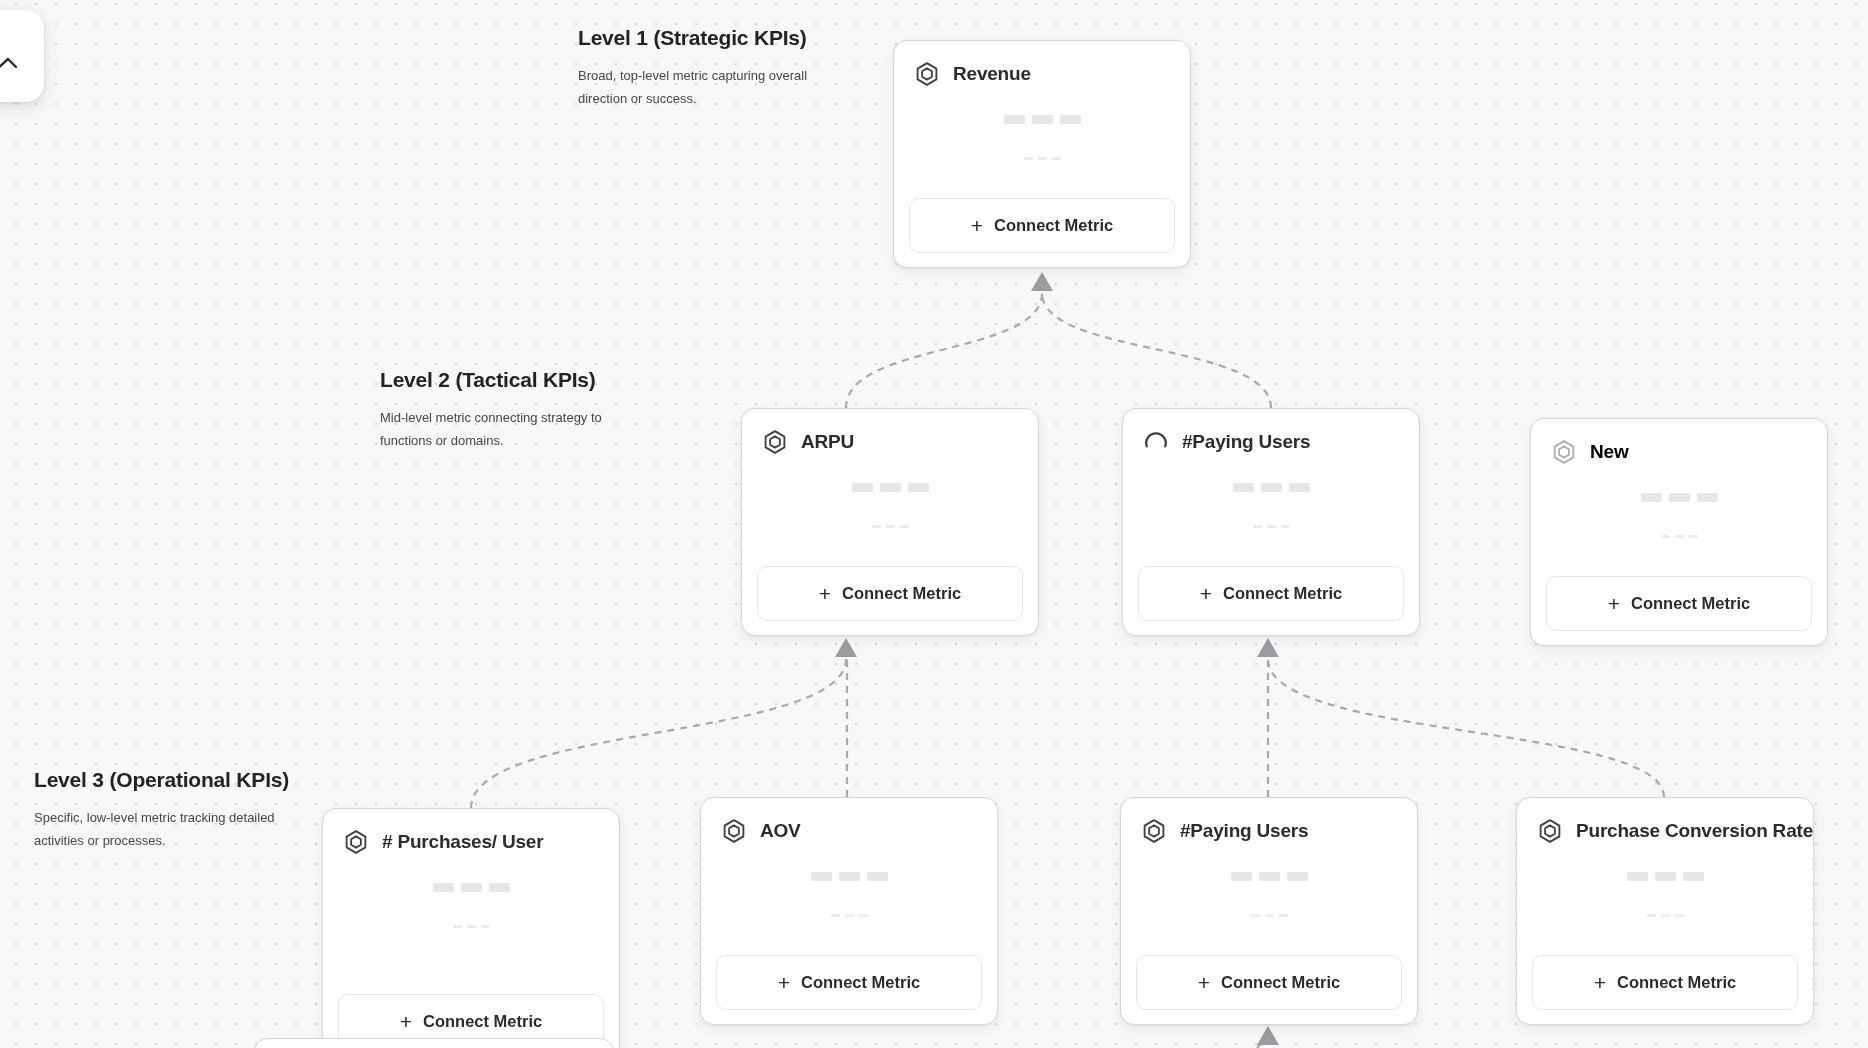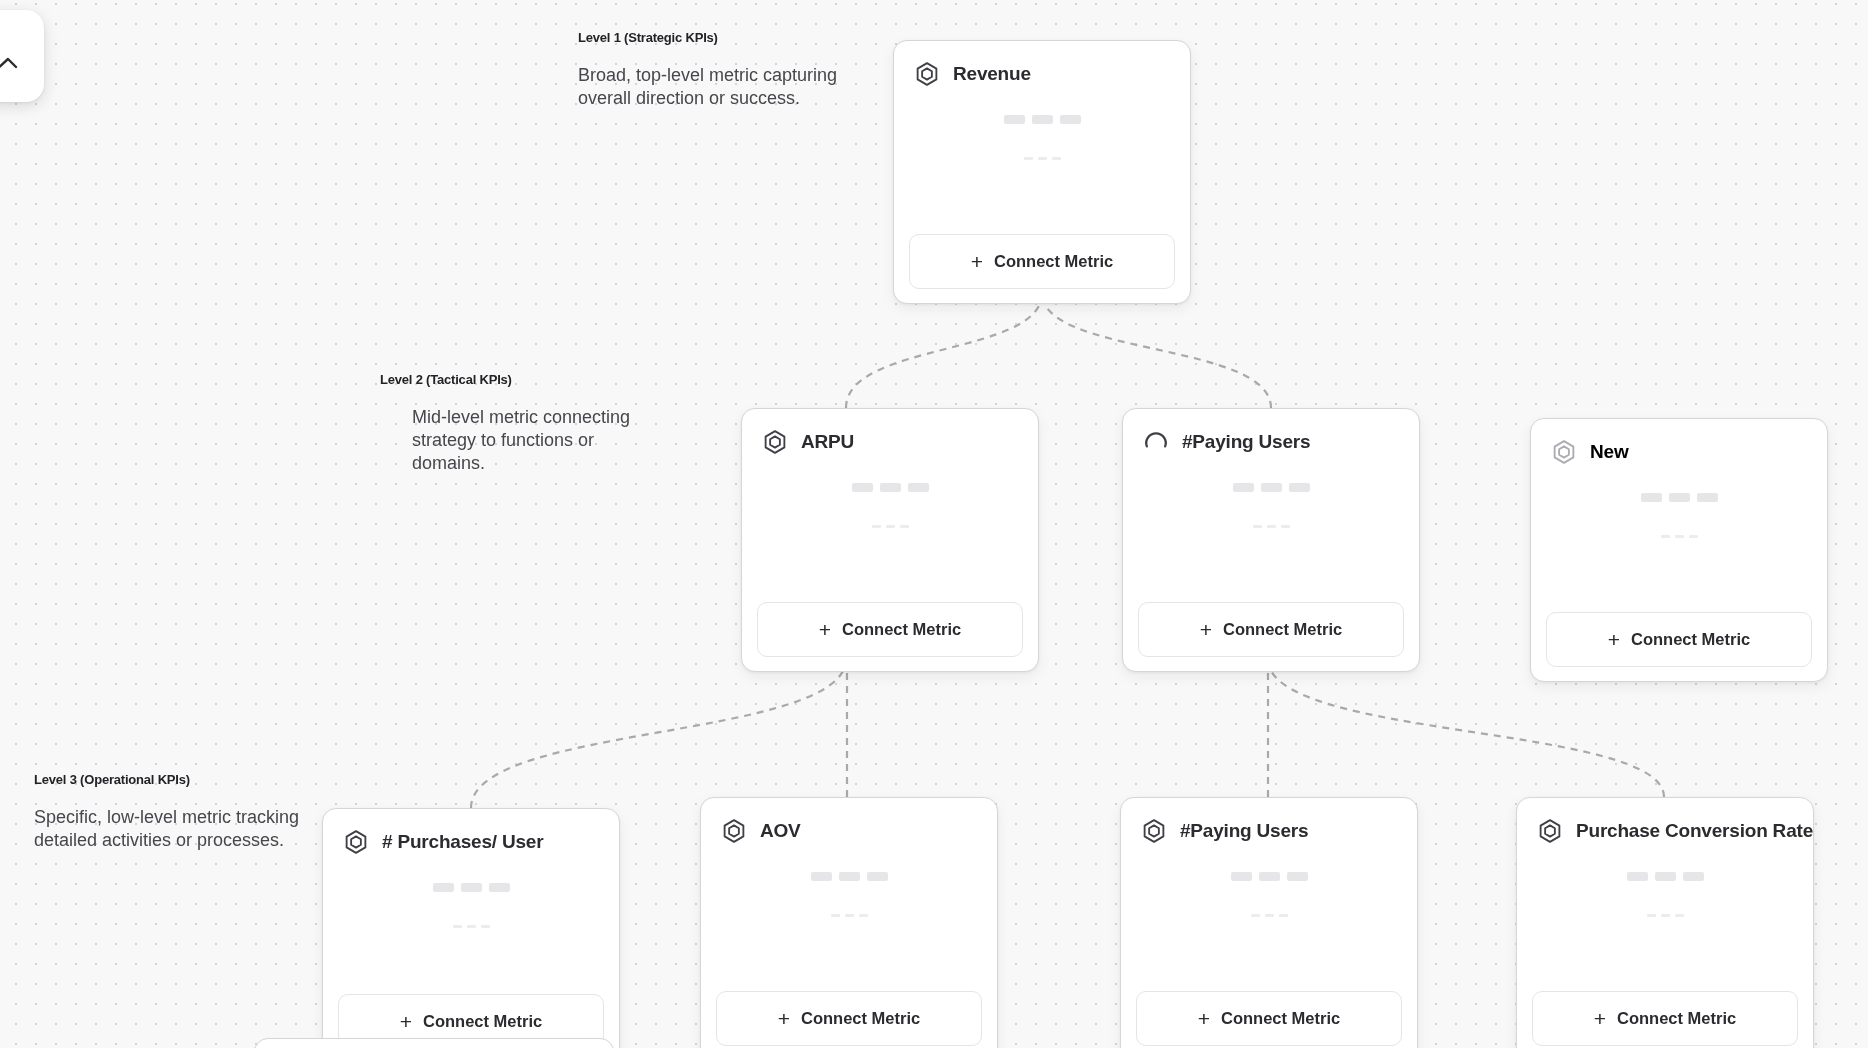--- a/index.html
+++ b/index.html
@@ -11,35 +11,35 @@
   .canvas{
     position:relative;width:1868px;height:1048px;
     background-color:#f8f8f8;
     background-image:radial-gradient(circle,#d4d4d8 1.4px,transparent 1.5px);
     background-size:20px 20px;
     background-position:6px 14px;
   }
   
   .level{position:absolute;}
   .level-title{
-    font-size:13px;font-weight:700;color:#232327;letter-spacing:-.2px;line-height:28px;
+    font-size:21px;font-weight:700;color:#232327;letter-spacing:-.2px;line-height:28px;
   }
   .level-desc{
-    margin-top:12px;font-size:18px;color:#46464c;line-height:23px;
+    margin-top:12px;font-size:13px;color:#46464c;line-height:23px;
   }
   .level-1{left:578px;top:24px;}  .level-1 .level-desc{width:262px;}
-  .level-2{left:380px;top:366px;} .level-2 .level-desc{width:252px;margin-left:32px;}
+  .level-2{left:380px;top:366px;} .level-2 .level-desc{width:252px;}
   .level-3{left:34px;top:766px;}  .level-3 .level-desc{width:290px;}
   
   svg.edges{position:absolute;left:0;top:0;z-index:1;}
   .edge{fill:none;stroke:#a8a8ad;stroke-width:2.2;stroke-dasharray:7 6;}
   .arrowhead{fill:#9b9ba1;}
   
   .card{
-    position:absolute;z-index:2;width:298px;height:264px;
+    position:absolute;z-index:2;width:298px;height:228px;
     background:#fff;border:1px solid #d6d6da;border-radius:14px;
     box-shadow:0 1px 3px rgba(0,0,0,.05),0 5px 14px rgba(0,0,0,.06);
     box-sizing:border-box;
   }
   .c-revenue{left:893px;top:40px;}
   .c-arpu{left:697px;top:408px;margin-left:44px;}
   .c-paying{left:1122px;top:408px;}
   .c-new{left:1530px;top:418px;}
   .c-purchases{left:322px;top:808px;height:256px;}
   .c-aov{left:700px;top:797px;}

